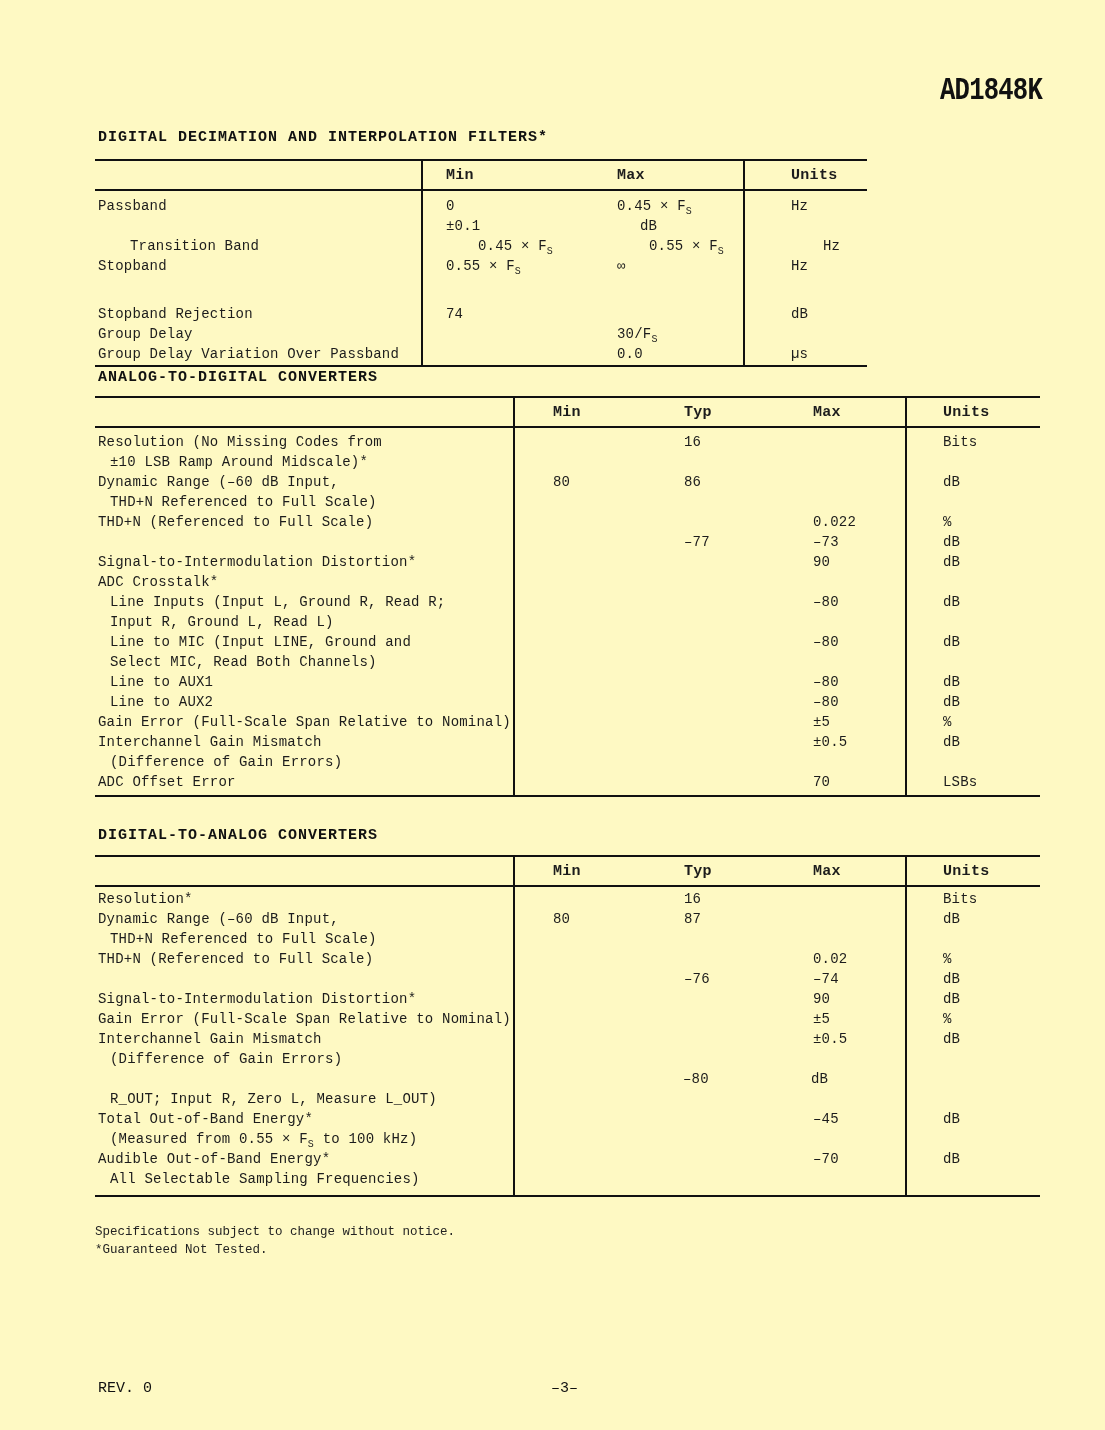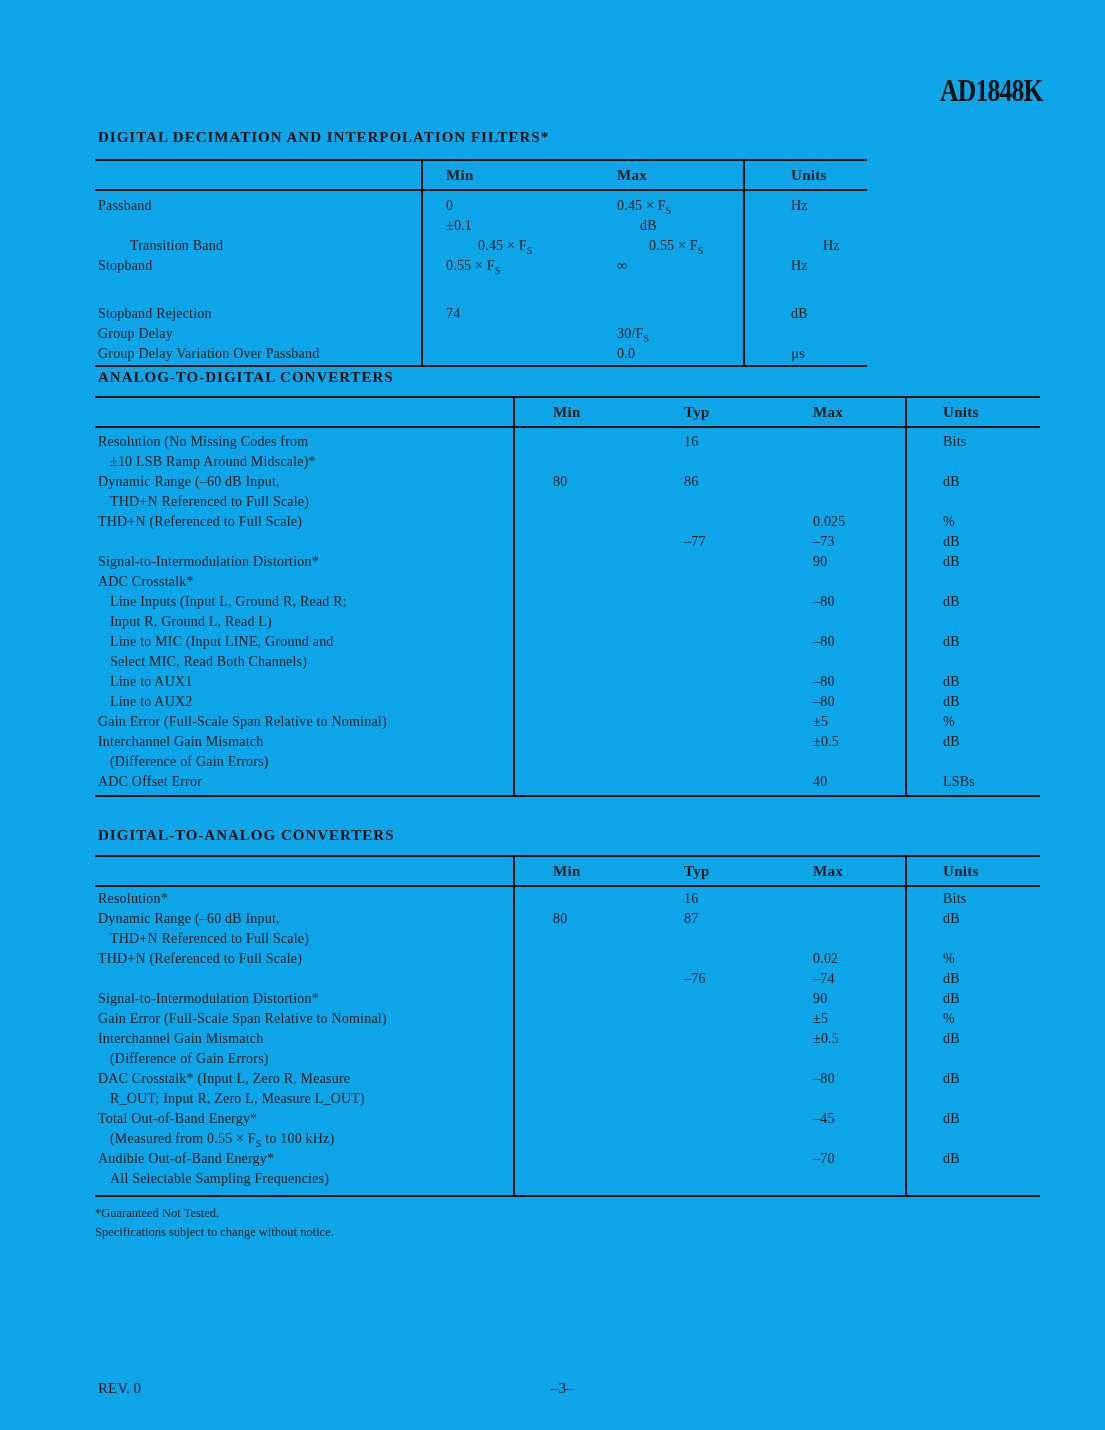--- a/index.html
+++ b/index.html
@@ -1,20 +1,20 @@
 <!DOCTYPE html>
 <html><head>
 <meta charset="utf-8">
 <style>
   html,body{margin:0;padding:0;background:#e8e8e8;}
   .page{
     position:relative;
     width:1105px;height:1430px;
-    background:#0ea5e9;
-    font-family:Liberation Serif, serif;
+    background:#fef9c3;
+    font-family:Liberation Mono, monospace;
     color:#1c1c1c;
     overflow:hidden;
     margin:0 auto;
   }
   .brand{
     position:absolute;left:940px;top:72px;
     font-size:32px;font-weight:700;letter-spacing:-1px;
     transform:scaleX(0.80);transform-origin:left top;
     color:#111;white-space:nowrap;
   }
@@ -40,21 +40,21 @@
   .t0 .tbody{padding:5px 0 1px 0;}
   .t1 .tbody{padding:4px 0 3px 0;}
   .t2 .tbody{padding:2px 0 6px 0;}
   .row{display:grid;line-height:20px;font-size:14px;letter-spacing:0.2px;}
   .cell{box-sizing:border-box;white-space:nowrap;}
   .lbl{padding-left:3px;}
   .lbl.ind{padding-left:15px;}
   .vline{position:absolute;top:0;bottom:0;width:2px;background:#111;}
   sub{font-size:10px;line-height:0;}
   .fnote{position:absolute;left:95px;font-size:12.5px;color:#222;white-space:nowrap;}
-  .fnote.f0{top:1206px;}
+  .fnote.f0{top:1243px;}
   .fnote.f1{top:1225px;}
   .footer-rev{position:absolute;left:98px;top:1380px;font-size:15px;color:#111;}
   .footer-page{position:absolute;left:551px;top:1380px;font-size:15px;color:#111;}
 </style>
 </head>
 <body>
 
 <div class="page">
 
   <div class="brand">AD1848K</div>
@@ -149,21 +149,21 @@
           <div class="cell lbl ind">THD+N Referenced to Full Scale)</div>
           <div class="cell" style="padding-left: 40px;"></div>
           <div class="cell" style="padding-left: 41px;"></div>
           <div class="cell" style="padding-left: 40px;"></div>
           <div class="cell" style="padding-left: 38px;"></div>
         </div>
         <div class="row" style="grid-template-columns: 418px 130px 130px 132px 135px;">
           <div class="cell lbl">THD+N (Referenced to Full Scale)</div>
           <div class="cell" style="padding-left: 40px;"></div>
           <div class="cell" style="padding-left: 41px;"></div>
-          <div class="cell" style="padding-left: 40px;">0.025</div>
+          <div class="cell" style="padding-left: 40px;">0.022</div>
           <div class="cell" style="padding-left: 38px;">%</div>
         </div>
         <div class="row" style="grid-template-columns: 418px 130px 130px 132px 135px;">
           <div class="cell lbl"></div>
           <div class="cell" style="padding-left: 40px;"></div>
           <div class="cell" style="padding-left: 41px;">–77</div>
           <div class="cell" style="padding-left: 40px;">–73</div>
           <div class="cell" style="padding-left: 38px;">dB</div>
         </div>
         <div class="row" style="grid-template-columns: 418px 130px 130px 132px 135px;">
@@ -240,21 +240,21 @@
           <div class="cell lbl ind">(Difference of Gain Errors)</div>
           <div class="cell" style="padding-left: 40px;"></div>
           <div class="cell" style="padding-left: 41px;"></div>
           <div class="cell" style="padding-left: 40px;"></div>
           <div class="cell" style="padding-left: 38px;"></div>
         </div>
         <div class="row" style="grid-template-columns: 418px 130px 130px 132px 135px;">
           <div class="cell lbl">ADC Offset Error</div>
           <div class="cell" style="padding-left: 40px;"></div>
           <div class="cell" style="padding-left: 41px;"></div>
-          <div class="cell" style="padding-left: 40px;">40</div>
+          <div class="cell" style="padding-left: 40px;">70</div>
           <div class="cell" style="padding-left: 38px;">LSBs</div>
         </div>
       </div>
       <div class="vline" style="left: 418px;"></div>
       <div class="vline" style="left: 810px;"></div>
     </div>
 
   <h2 class="h s2">DIGITAL-TO-ANALOG CONVERTERS</h2>
   <div class="tbl t2">
       <div class="thead" style="grid-template-columns: 418px 130px 130px 132px 135px;">
@@ -322,21 +322,20 @@
           <div class="cell" style="padding-left: 38px;">dB</div>
         </div>
         <div class="row" style="grid-template-columns: 418px 130px 130px 132px 135px;">
           <div class="cell lbl ind">(Difference of Gain Errors)</div>
           <div class="cell" style="padding-left: 40px;"></div>
           <div class="cell" style="padding-left: 41px;"></div>
           <div class="cell" style="padding-left: 40px;"></div>
           <div class="cell" style="padding-left: 38px;"></div>
         </div>
         <div class="row" style="grid-template-columns: 418px 130px 130px 132px 135px;">
-          <div class="cell lbl">DAC Crosstalk* (Input L, Zero R, Measure</div>
           <div class="cell" style="padding-left: 40px;"></div>
           <div class="cell" style="padding-left: 41px;"></div>
           <div class="cell" style="padding-left: 40px;">–80</div>
           <div class="cell" style="padding-left: 38px;">dB</div>
         </div>
         <div class="row" style="grid-template-columns: 418px 130px 130px 132px 135px;">
           <div class="cell lbl ind">R_OUT; Input R, Zero L, Measure L_OUT)</div>
           <div class="cell" style="padding-left: 40px;"></div>
           <div class="cell" style="padding-left: 41px;"></div>
           <div class="cell" style="padding-left: 40px;"></div>

